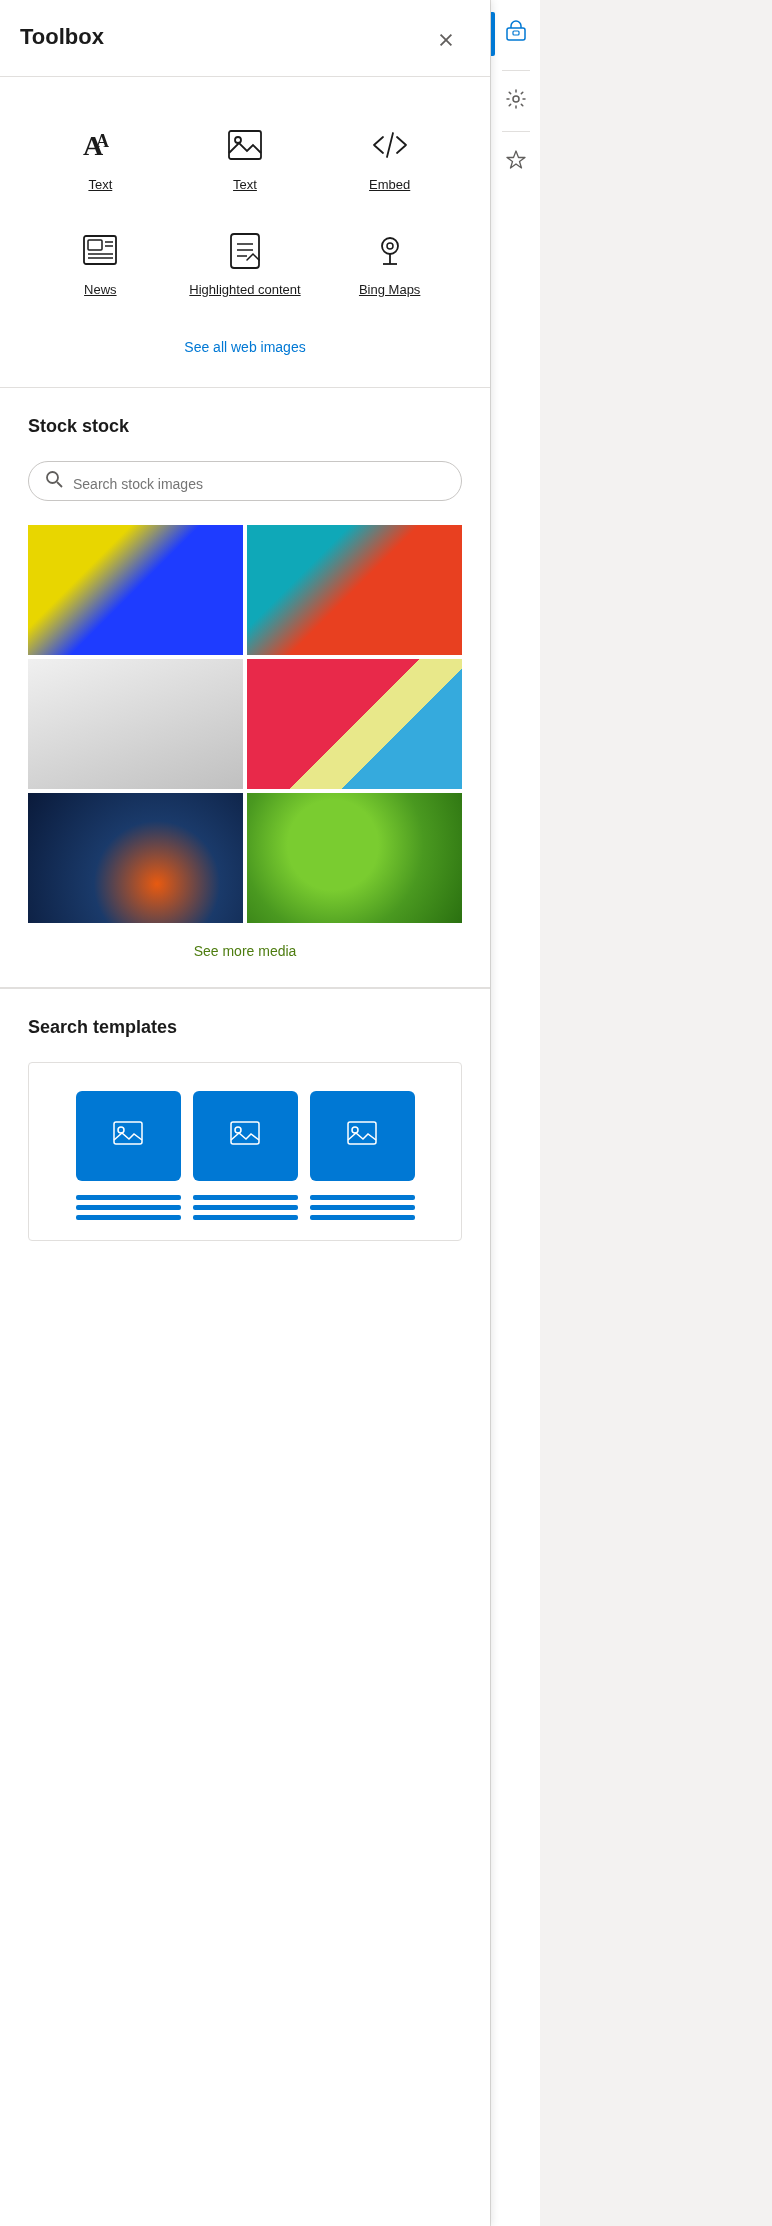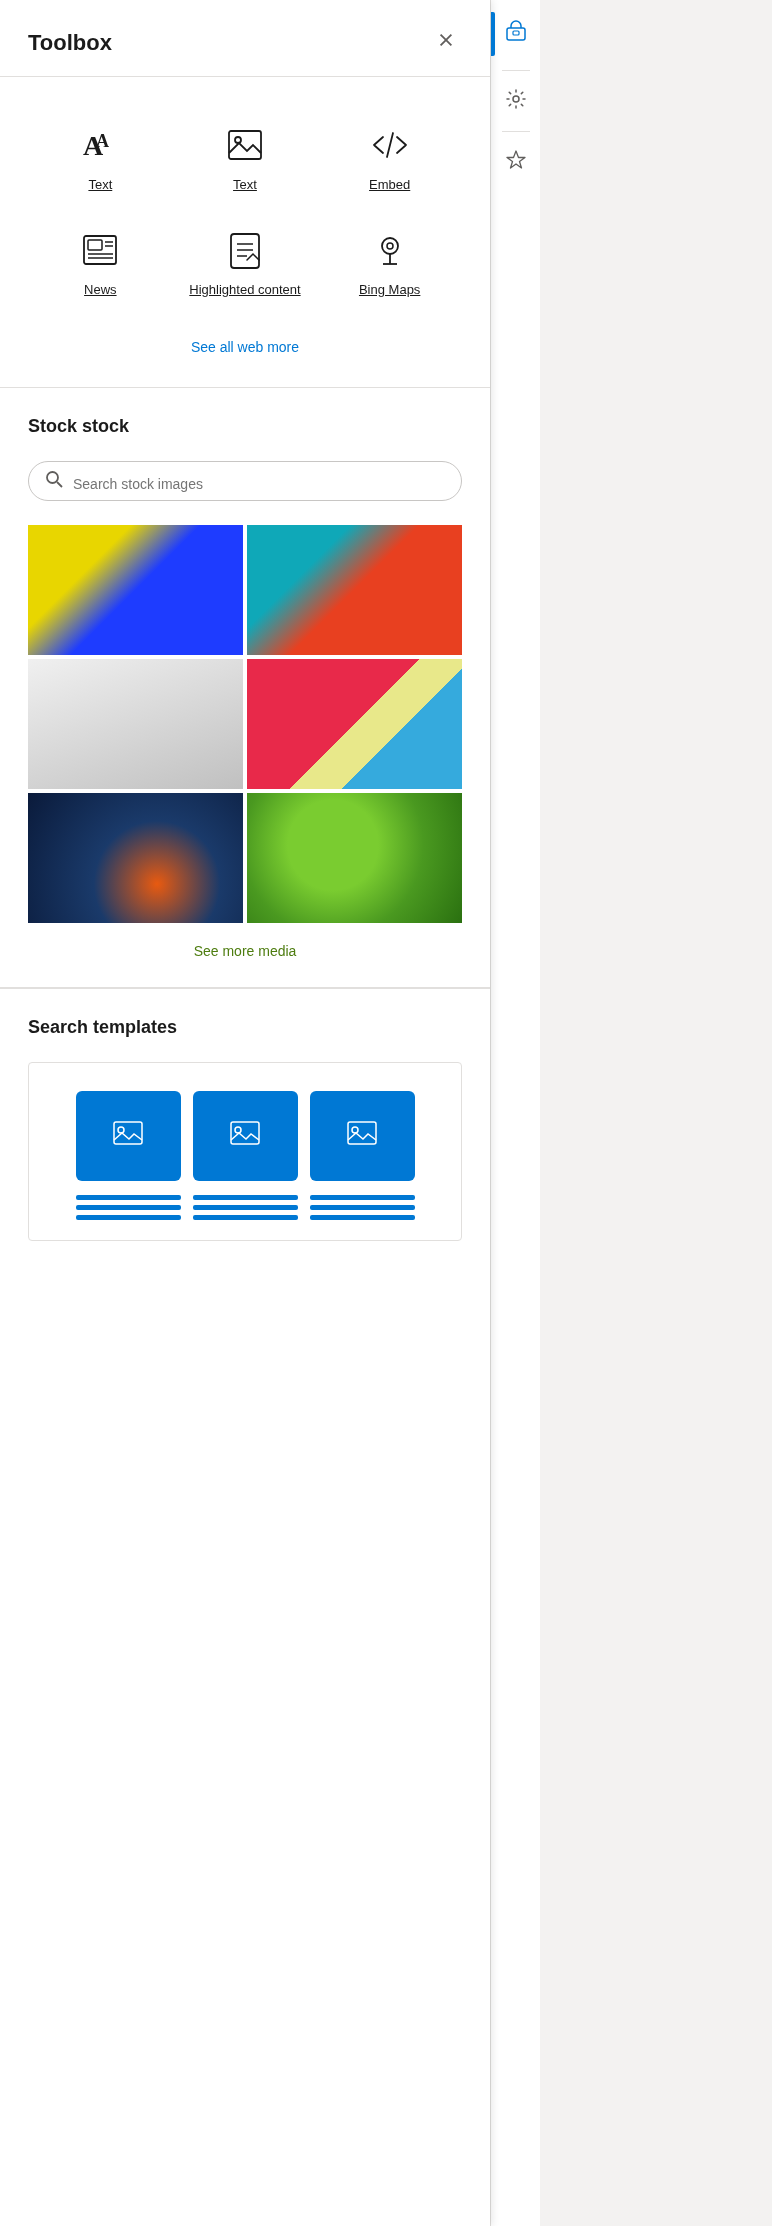--- a/index.html
+++ b/index.html
@@ -22,22 +22,22 @@
       width: 490px;
       background: #ffffff;
       min-height: 2226px;
       padding: 0;
       box-shadow: 2px 0 8px rgba(0,0,0,0.1);
       position: relative;
     }
     .toolbox-header {
       display: flex;
       justify-content: space-between;
-      align-items: flex-end;
-      padding: 24px 28px 20px 28px;
+      align-items: flex-start;
+      padding: 24px 28px 20px 20px;
       border-bottom: 1px solid #e1dfdd;
     }
     .toolbox-title {
       font-size: 22px;
       font-weight: 700;
       color: #1b1b1b;
     }
     .close-btn {
       background: none;
       border: none;
@@ -352,21 +352,21 @@
               <circle cx="20" cy="16" r="3" stroke="#1b1b1b" stroke-width="1.5" fill="none"></circle>
               <line x1="20" y1="24" x2="20" y2="34" stroke="#1b1b1b" stroke-width="1.8"></line>
               <line x1="13" y1="34" x2="27" y2="34" stroke="#1b1b1b" stroke-width="1.8"></line>
             </svg>
           </div>
           <span class="web-part-label">Bing Maps</span>
         </div>
 
       </div>
 
-      <a class="see-all-link">See all web more</a>
+      <a class="see-all-link">See all web images</a>
     </div>
 
     <div class="divider"></div>
 
     <div class="stock-images-section">
       <div class="section-title">Stock stock</div>
 
       <div class="search-box">
         <span class="search-icon">
           <svg width="18" height="18" viewBox="0 0 18 18" stroke="#605e5c" stroke-width="1.8" fill="none">

